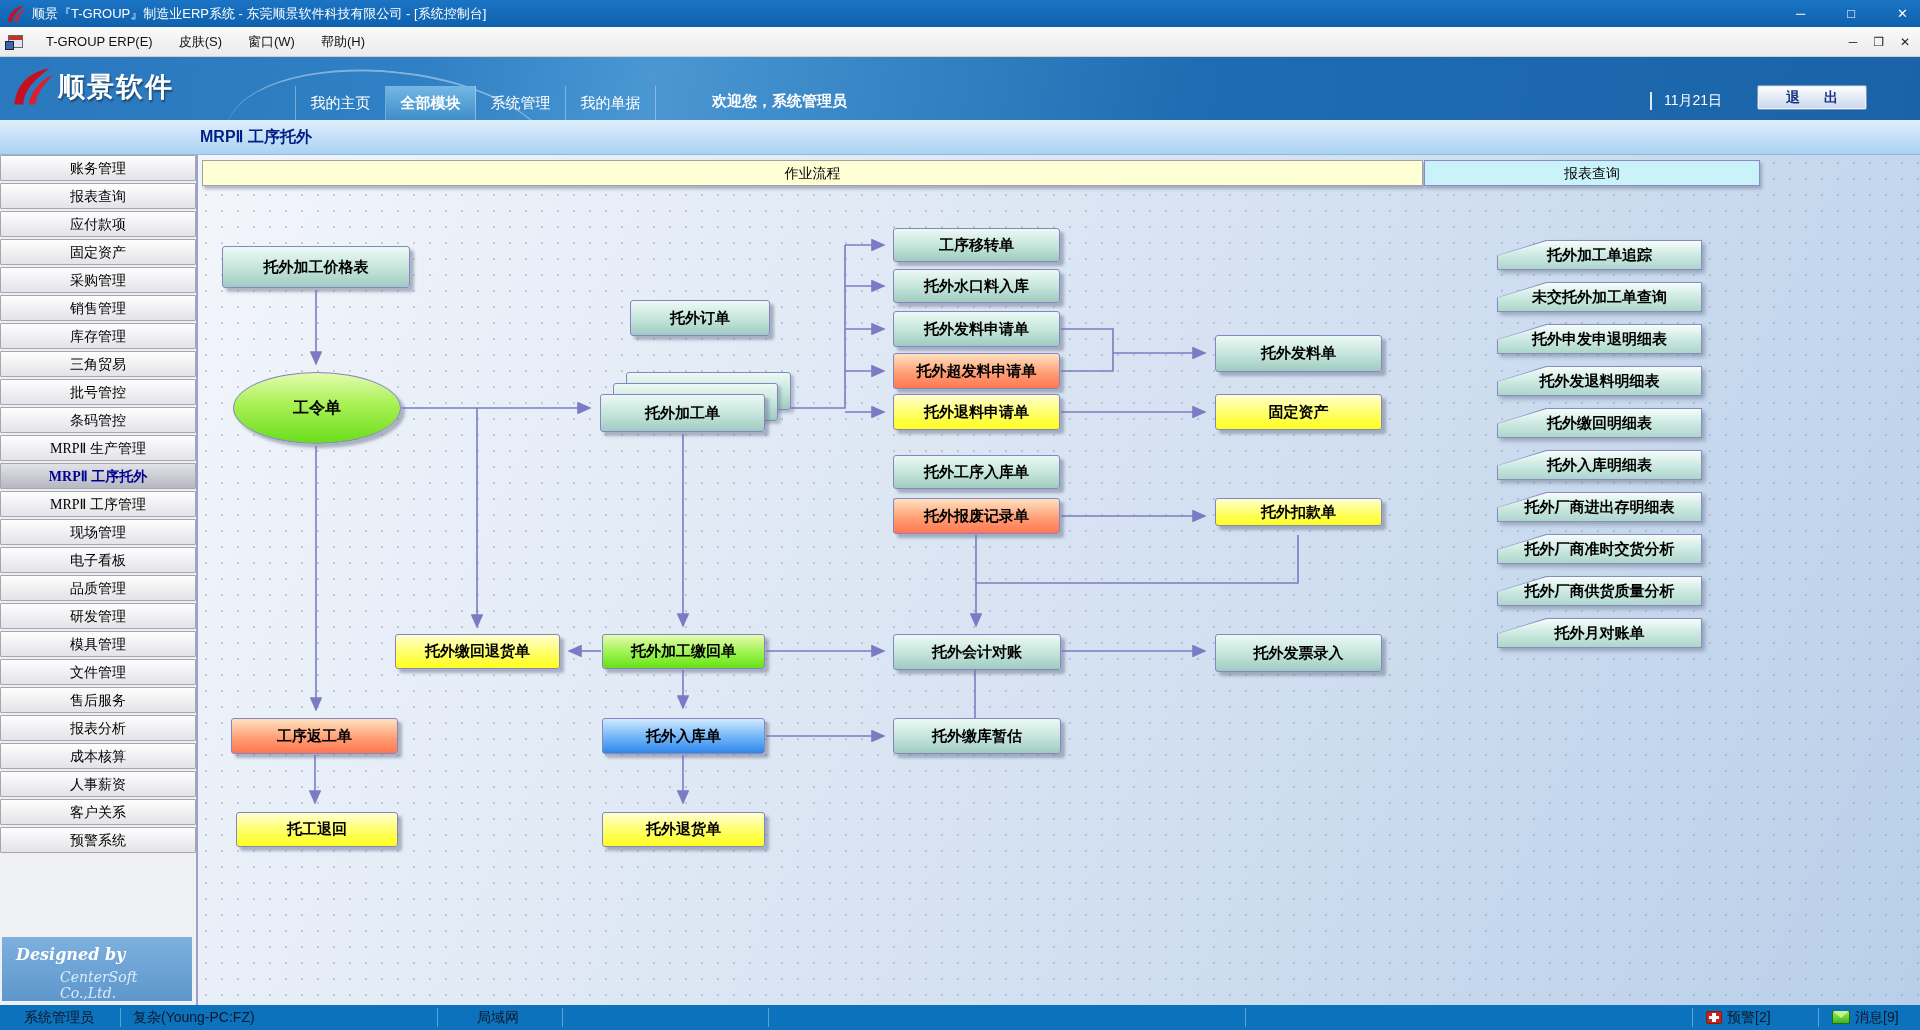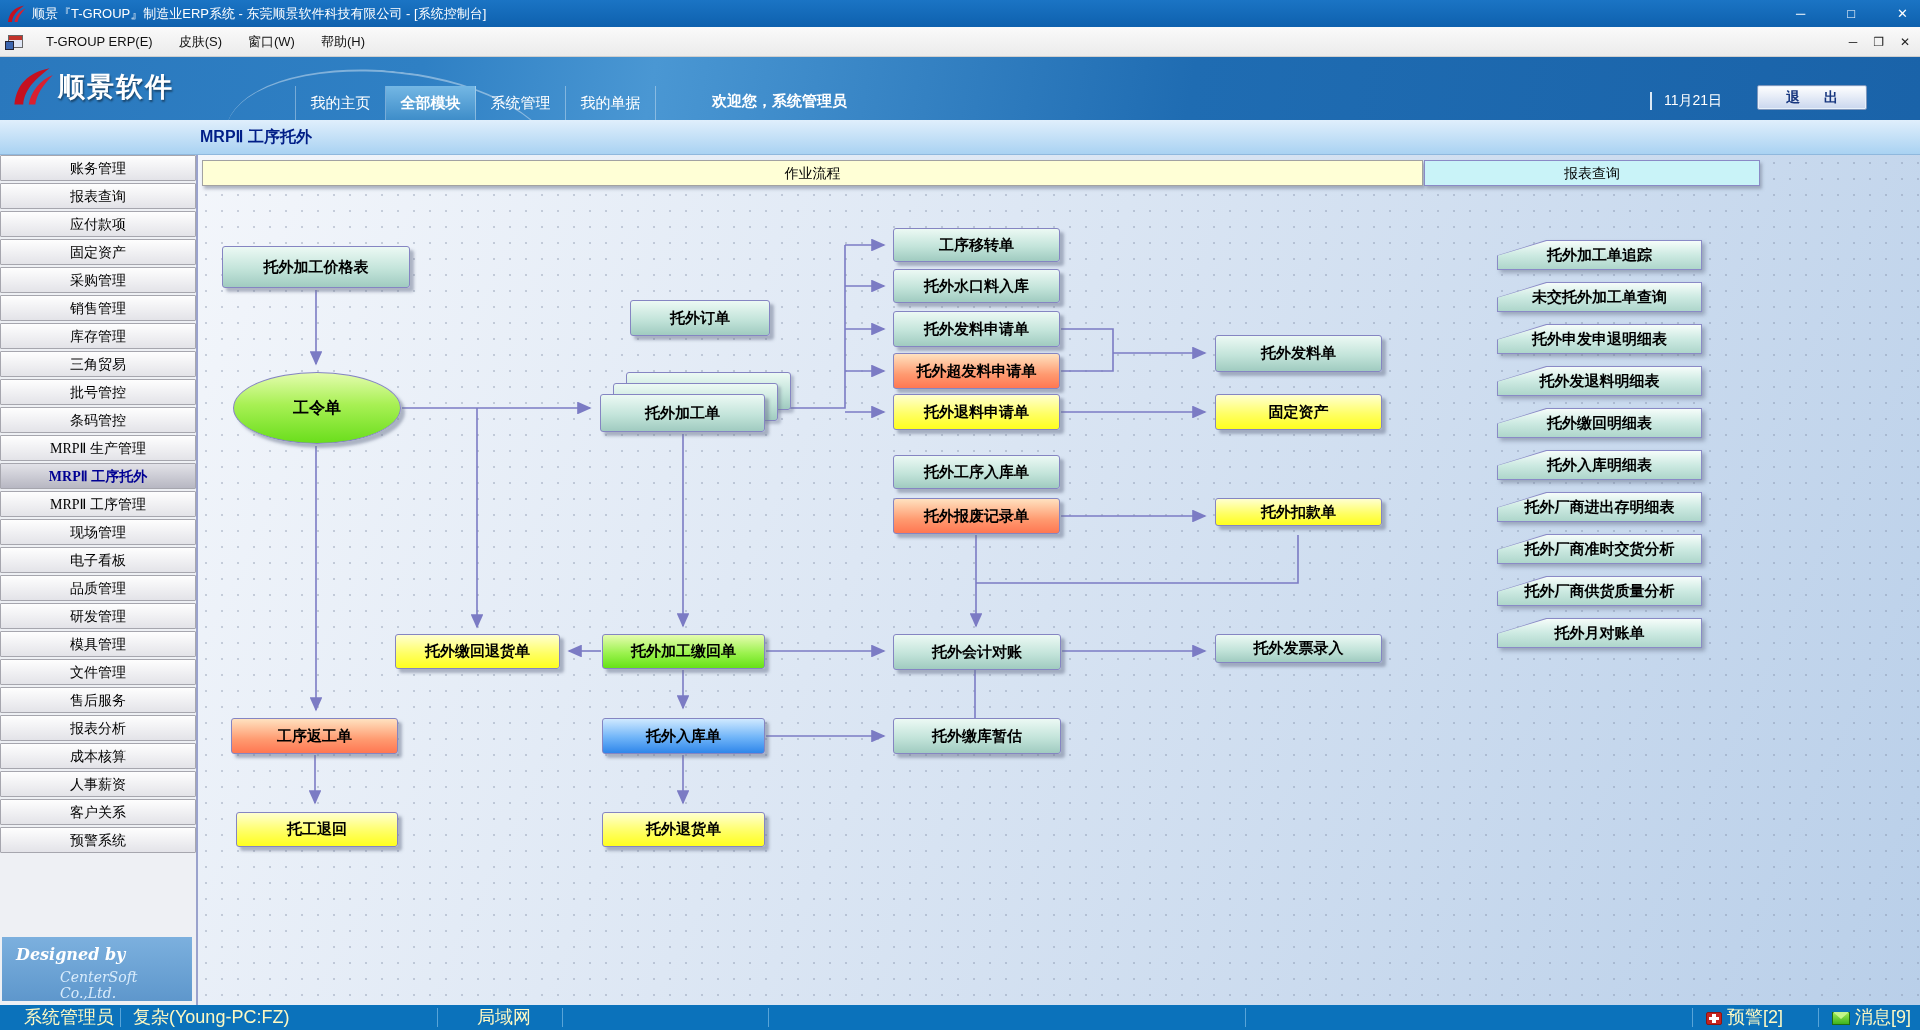--- a/index.html
+++ b/index.html
@@ -85,21 +85,21 @@
   .connectors { position:absolute; left:0; top:0; pointer-events:none; }
 
   
   .rbtn { position:absolute; width:205px; height:30px; filter:drop-shadow(3px 3px 2px rgba(108,118,142,.55)); cursor:default; }
   .rbtn .b { position:absolute; inset:0; background:#8a8ac6; clip-path:polygon(0 52%,24% 0,100% 0,100% 100%,0 100%); }
   .rbtn .f { position:absolute; inset:1px; background:linear-gradient(#f6fdfa,#cdeae2 50%,#aed6cb);
     clip-path:polygon(0 52%,24% 0,100% 0,100% 100%,0 100%);
     display:flex; align-items:center; justify-content:center; font-size:15px; font-weight:bold; }
 
   
-  .statusbar { position:absolute; left:0; bottom:0; width:1920px; height:25px; background:#0b72bb; color:#fef9c3; font-size:18px; }
+  .statusbar { position:absolute; left:0; bottom:0; width:1920px; height:25px; background:#0b72bb; color:#0f172a; font-size:14px; }
   .ss { position:absolute; top:0; height:25px; line-height:25px; white-space:nowrap; }
   .sd { position:absolute; top:3px; width:1px; height:19px; background:#58a4d8; }
   .icon-medkit { display:inline-block; width:16px; height:13px; background:#c62420; border-radius:2px;
     position:relative; vertical-align:-2px; margin-right:5px; border:1px solid #8e1512; }
   .icon-medkit::before { content:""; position:absolute; left:5px; top:1px; width:4px; height:9px; background:#fff; }
   .icon-medkit::after  { content:""; position:absolute; left:2px; top:4px; width:10px; height:3px; background:#fff; }
   .icon-mail { display:inline-block; width:18px; height:13px; background:linear-gradient(#9ae851,#3fb41f);
     border:1px solid #1f6e10; position:relative; vertical-align:-2px; margin-right:5px; }
   .icon-mail::before { content:""; position:absolute; left:0; top:-1px; border:8px solid transparent;
     border-top:7px solid #c4f58a; border-bottom:0; width:0; }
@@ -241,21 +241,21 @@
   <div class="node orange" style="left:893px;top:353px;width:167px;height:36px">托外超发料申请单</div>
   <div class="node yellow" style="left:893px;top:394px;width:167px;height:36px">托外退料申请单</div>
   <div class="node teal" style="left:1215px;top:335px;width:167px;height:37px">托外发料单</div>
   <div class="node yellow" style="left:1215px;top:394px;width:167px;height:36px">固定资产</div>
   <div class="node teal" style="left:893px;top:455px;width:167px;height:34px">托外工序入库单</div>
   <div class="node orange" style="left:893px;top:498px;width:167px;height:36px">托外报废记录单</div>
   <div class="node yellow" style="left:1215px;top:498px;width:167px;height:28px">托外扣款单</div>
   <div class="node yellow" style="left:395px;top:634px;width:165px;height:35px">托外缴回退货单</div>
   <div class="node green" style="left:602px;top:634px;width:163px;height:35px">托外加工缴回单</div>
   <div class="node teal" style="left:893px;top:634px;width:168px;height:36px">托外会计对账</div>
-  <div class="node teal" style="left:1215px;top:634px;width:167px;height:29px">托外发票录入</div>
+  <div class="node teal" style="left:1215px;top:634px;width:167px;height:38px">托外发票录入</div>
   <div class="node orange" style="left:231px;top:718px;width:167px;height:36px">工序返工单</div>
   <div class="node blue" style="left:602px;top:718px;width:163px;height:36px">托外入库单</div>
   <div class="node teal" style="left:893px;top:718px;width:168px;height:36px">托外缴库暂估</div>
   <div class="node yellow" style="left:236px;top:812px;width:162px;height:35px">托工退回</div>
   <div class="node yellow" style="left:602px;top:812px;width:163px;height:35px">托外退货单</div>
 
   <div class="rbtn" style="left:1497px;top:240px">
       <div class="b"></div>
       <div class="f">托外加工单追踪</div>
     </div>

